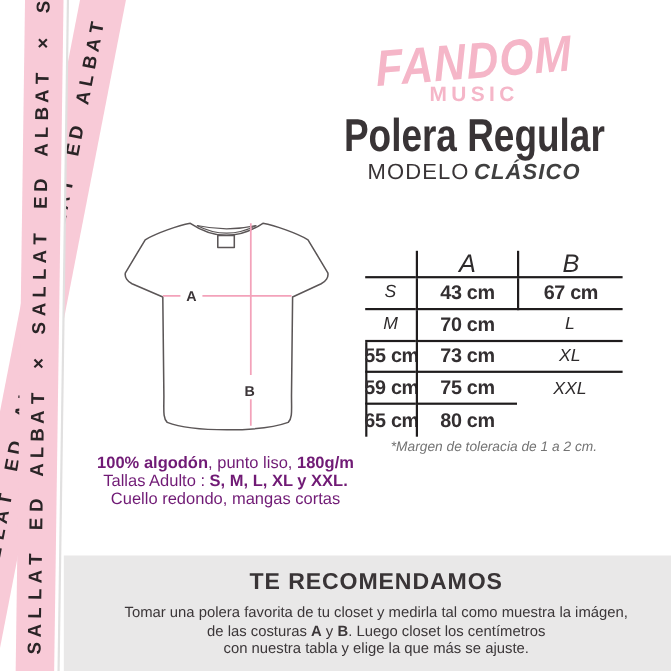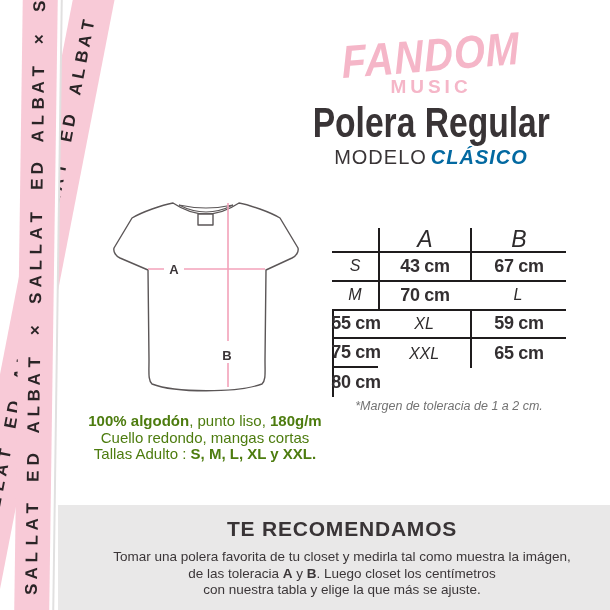--- a/index.html
+++ b/index.html
@@ -37,21 +37,21 @@
   }
   .page-title{
     position:absolute;left:0;top:99px;width:100%;
     font-weight:800;font-size:42px;color:#393436;white-space:nowrap;
   }
   .page-title span{display:inline-block;transform:scaleX(0.8);}
   .model-line{
     position:absolute;left:0;top:146px;width:100%;
     font-size:20px;letter-spacing:1px;color:#393436;white-space:nowrap;
   }
-  .model-line .model-value{font-style:italic;font-weight:800;color:#0369a1;margin-left:4px;}
+  .model-line .model-value{font-style:italic;font-weight:800;color:#404040;margin-left:4px;}
   
   .tee{position:absolute;left:92px;top:190px;z-index:1;}
   .tee path,.tee rect{fill:#ffffff;stroke:#5b5657;stroke-width:1.4;stroke-linejoin:round;}
   .tee .thin{fill:none;stroke-width:1.1;}
   .tee .pink{stroke:#f3a2ba;stroke-width:1.6;fill:none;}
   .tee text{font-family:"Liberation Sans",sans-serif;font-size:13px;font-weight:600;fill:#3b3538;}
   
   .size-table{
     position:absolute;left:332px;top:228px;z-index:1;
     display:grid;grid-template-columns:46px 92px 96px;grid-template-rows:25px repeat(5,28.8px);
@@ -62,21 +62,21 @@
   .size-label{font-style:italic;font-size:16px;color:#2e2b2c;}
   .col-header{font-style:italic;font-size:23px;font-weight:500;color:#2e2b2c;}
   .size-value{font-weight:800;font-size:18px;letter-spacing:-0.3px;color:#332f31;white-space:nowrap;}
   .table-footnote{
     position:absolute;left:332px;top:399px;width:234px;text-align:center;
     font-style:italic;font-size:12.5px;color:#737373;z-index:1;white-space:nowrap;
   }
   
   .details{
     position:absolute;left:60px;top:413px;width:290px;text-align:center;
-    font-size:15px;line-height:16.6px;color:#4d7c0f;z-index:1;white-space:nowrap;
+    font-size:15px;line-height:16.6px;color:#701a75;z-index:1;white-space:nowrap;
   }
   .b{font-weight:800;}
   
   .reco-box{position:absolute;left:58px;top:505px;width:568px;height:105px;background:#e9e8e8;z-index:0;}
   .reco-heading{
     position:absolute;left:0;top:12px;width:100%;text-align:center;
     font-weight:800;font-size:21px;letter-spacing:0.8px;color:#393436;
   }
   .reco-text{
     position:absolute;left:0;top:44px;width:100%;text-align:center;
@@ -208,39 +208,40 @@
 
     <div class="cell row-line size-label">S</div>
     <div class="cell col-line row-line size-value">43 cm</div>
     <div class="cell col-line row-line size-value">67 cm</div>
 
     <div class="cell row-line size-label">M</div>
     <div class="cell col-line row-line size-value">70 cm</div>
 
     <div class="cell row-line size-label">L</div>
     <div class="cell col-line row-line size-value">55 cm</div>
+    <div class="cell col-line row-line size-value">73 cm</div>
 
     <div class="cell row-line size-label">XL</div>
     <div class="cell col-line row-line size-value">59 cm</div>
     <div class="cell col-line row-line size-value">75 cm</div>
 
     <div class="cell size-label">XXL</div>
     <div class="cell col-line size-value">65 cm</div>
     <div class="cell col-line size-value">80 cm</div>
   </div>
   <div class="table-footnote">*Margen de toleracia de 1 a 2 cm.</div>
 
   <div class="details">
     <div><span class="b">100% algodón</span><span>, punto liso, </span><span class="b">180g/m</span></div>
+    <div><span>Tallas Adulto :  </span><span class="b">S, M, L, XL y XXL.</span></div>
     <div>Cuello redondo, mangas cortas</div>
-    <div><span>Tallas Adulto :  </span><span class="b">S, M, L, XL y XXL.</span></div>
   </div>
 
   <div class="reco-box">
     <div class="reco-heading">TE RECOMENDAMOS</div>
     <div class="reco-text">
       <div>Tomar una polera favorita de tu closet y medirla tal como muestra la imágen,</div>
-      <div><span>de las toleracia </span><span class="b">A</span><span> y </span><span class="b">B</span><span>. Luego closet los centímetros</span></div>
+      <div><span>de las costuras </span><span class="b">A</span><span> y </span><span class="b">B</span><span>. Luego closet los centímetros</span></div>
       <div>con nuestra tabla y elige la que más se ajuste.</div>
     </div>
   </div>
 
 </div>
 
 </body></html>

